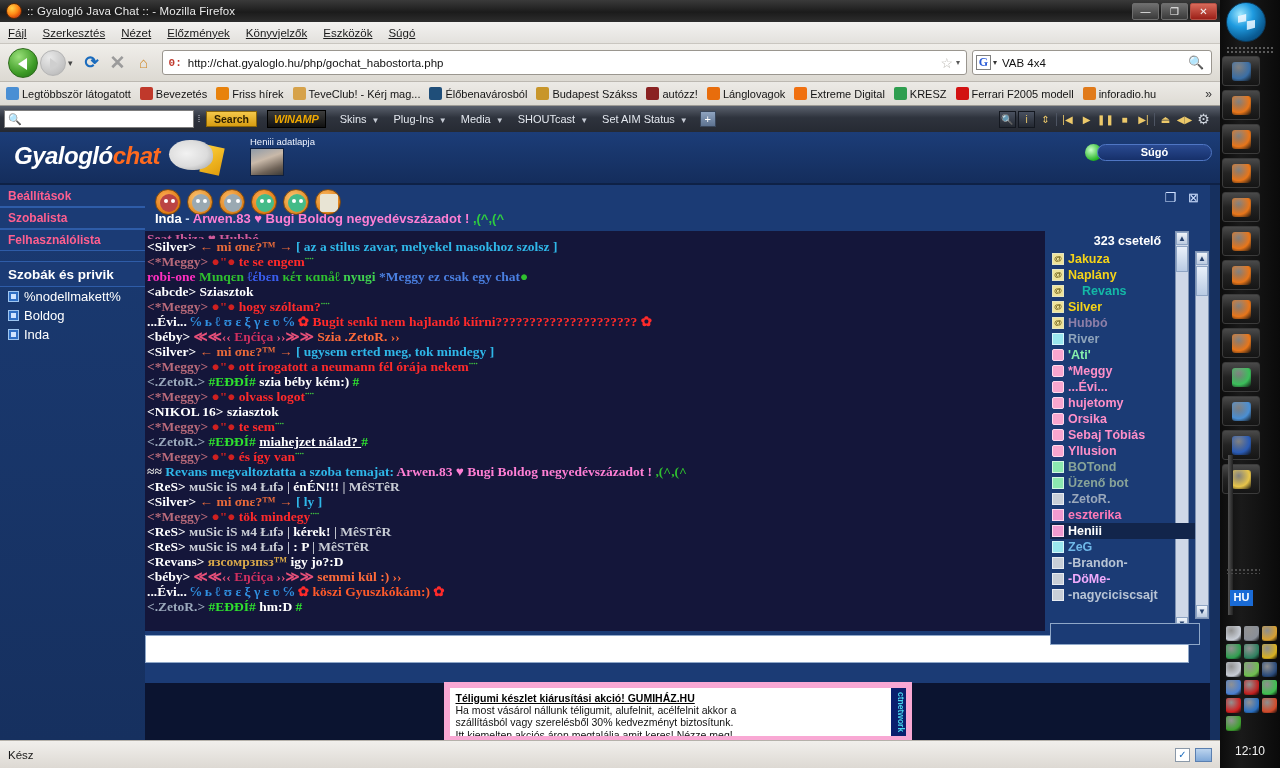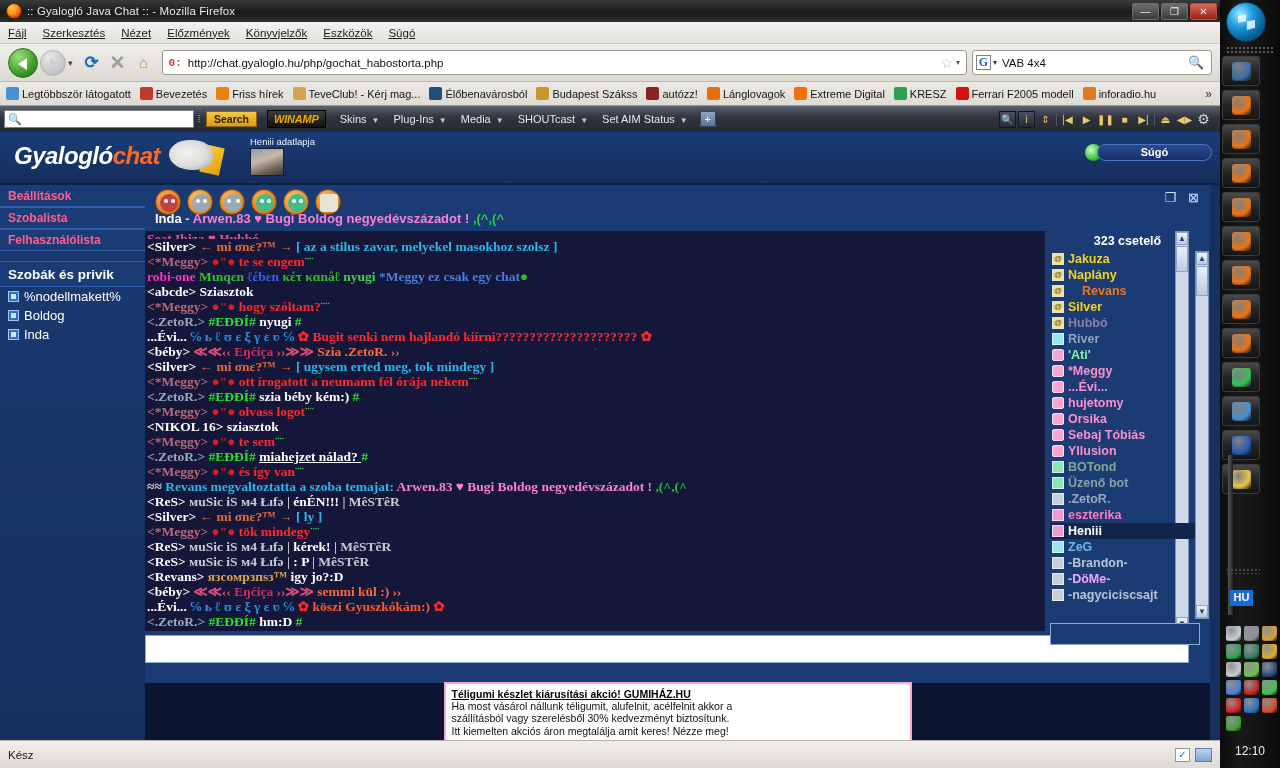--- a/index.html
+++ b/index.html
@@ -316,22 +316,22 @@
     position: absolute; left: 5px; top: 392px; width: 150px; height: 22px;
     background: #1b3b75; border: 1px solid #8fa7c8;
   }
 
   
   #adzone {
     position: absolute; left: 0; top: 498px; width: 1065px; height: 57px;
     background: #0b1430; display: flex; align-items: center; justify-content: center;
   }
   #ad {
-    width: 468px; height: 60px; background: #fff; border: 2px solid #f9a8d4;
-    display: flex; position: relative; overflow: hidden; flex-direction: column;
+    width: 468px; height: 60px; background: #fff; border: 6px solid #f9a8d4;
+    display: flex; position: relative; overflow: hidden;
   }
   #ad .txt { padding: 4px 6px; flex: 1 1 auto; }
   #ad .t1 { font-size: 10.5px; font-weight: bold; color: #000; text-decoration: underline; }
   #ad .t2 { font-size: 10.5px; color: #111; line-height: 12.5px; }
   #ad .side {
     width: 15px; background: #0a1f6e; color: #49d6ee; font-size: 8.5px; font-weight: bold;
     writing-mode: vertical-rl; text-align: center; padding-top: 2px; flex: 0 0 auto;
   }
 
   #statusbar {
@@ -609,21 +609,20 @@
           <span class="tail">,(^,(^</span>
         </div>
 
         <div id="chatlog">
             <div class="line cut"><span style="color: rgb(208, 90, 154);">Seat Ibiza ♥ Hubbó</span></div>
             <div class="line"><span style="color: rgb(255, 255, 255);">&lt;Silver&gt; </span><span style="color: rgb(232, 106, 58);">← mi σnε?™ → </span><span style="color: rgb(47, 183, 232);">[ az a stilus zavar, melyekel masokhoz szolsz ]</span></div>
             <div class="line"><span style="color: rgb(184, 106, 122);">&lt;*Meggy&gt; </span><span style="color: rgb(208, 32, 32);">  ●"●</span><span style="color: rgb(255, 42, 42);">       te se engem</span><span style="color: rgb(63, 191, 63);">¨¨</span></div>
             <div class="line"><span style="color: rgb(255, 47, 192);">robi-one </span><span style="color: rgb(47, 192, 47);">Mιnqεn </span><span style="color: rgb(58, 94, 240);">ℓέbεn </span><span style="color: rgb(47, 192, 47);">κέτ κɑnåℓ</span><span style="color: rgb(63, 208, 79);">     nyugi </span><span style="color: rgb(74, 127, 224);">*Meggy ez csak egy chat</span><span style="color: rgb(47, 192, 47);">●</span></div>
             <div class="line"><span style="color: rgb(255, 255, 255);">&lt;abcde&gt; Sziasztok</span></div>
             <div class="line"><span style="color: rgb(184, 106, 122);">&lt;*Meggy&gt; </span><span style="color: rgb(208, 32, 32);">  ●"●</span><span style="color: rgb(255, 42, 42);">       hogy szóltam?</span><span style="color: rgb(63, 191, 63);">¨¨</span></div>
-            <div class="line"><span style="color: rgb(154, 168, 187);">&lt;.ZetoR.&gt; </span><span style="color: rgb(47, 224, 47);">#EÐÐÍ# </span><span style="color: rgb(255, 255, 255);">nyugi </span><span style="color: rgb(47, 224, 47);">#</span></div>
             <div class="line"><span style="color: rgb(255, 255, 255);">...Évi... </span><span style="color: rgb(47, 143, 224);">℅ ь ℓ ʊ ε ξ γ ε ʋ ℅ </span><span style="color: rgb(255, 42, 42);">✿ </span><span style="color: rgb(255, 42, 42);"> Bugit senki nem hajlandó kiírni?????????????????????</span><span style="color: rgb(255, 42, 42);">  ✿</span></div>
             <div class="line"><span style="color: rgb(255, 255, 255);">&lt;béby&gt; </span><span style="color: rgb(232, 80, 122);">≪≪‹‹ </span><span style="color: rgb(208, 47, 95);">Eŋćiça </span><span style="color: rgb(232, 80, 122);">››≫≫ </span><span style="color: rgb(255, 106, 58);"> Szia .ZetoR.  ››</span></div>
             <div class="line"><span style="color: rgb(255, 255, 255);">&lt;Silver&gt; </span><span style="color: rgb(232, 106, 58);">← mi σnε?™ → </span><span style="color: rgb(47, 183, 232);">[ ugysem erted meg, tok mindegy ]</span></div>
             <div class="line"><span style="color: rgb(184, 106, 122);">&lt;*Meggy&gt; </span><span style="color: rgb(208, 32, 32);">  ●"●</span><span style="color: rgb(255, 42, 42);">       ott írogatott a neumann fél órája nekem</span><span style="color: rgb(63, 191, 63);">¨¨</span></div>
             <div class="line"><span style="color: rgb(154, 168, 187);">&lt;.ZetoR.&gt; </span><span style="color: rgb(47, 224, 47);">#EÐÐÍ# </span><span style="color: rgb(255, 255, 255);">szia béby kém:) </span><span style="color: rgb(47, 224, 47);">#</span></div>
             <div class="line"><span style="color: rgb(184, 106, 122);">&lt;*Meggy&gt; </span><span style="color: rgb(208, 32, 32);">  ●"●</span><span style="color: rgb(255, 42, 42);">       olvass logot</span><span style="color: rgb(63, 191, 63);">¨¨</span></div>
             <div class="line"><span style="color: rgb(255, 255, 255);">&lt;NIKOL 16&gt; sziasztok</span></div>
             <div class="line"><span style="color: rgb(184, 106, 122);">&lt;*Meggy&gt; </span><span style="color: rgb(208, 32, 32);">  ●"●</span><span style="color: rgb(255, 42, 42);">       te sem</span><span style="color: rgb(63, 191, 63);">¨¨</span></div>
             <div class="line"><span style="color: rgb(154, 168, 187);">&lt;.ZetoR.&gt; </span><span style="color: rgb(47, 224, 47);">#EÐÐÍ# </span><span style="color: rgb(255, 255, 255); text-decoration: underline;">miahejzet nálad? </span><span style="color: rgb(47, 224, 47);">#</span></div>
             <div class="line"><span style="color: rgb(184, 106, 122);">&lt;*Meggy&gt; </span><span style="color: rgb(208, 32, 32);">  ●"●</span><span style="color: rgb(255, 42, 42);">       és így van</span><span style="color: rgb(63, 191, 63);">¨¨</span></div>
@@ -653,21 +652,21 @@
               <div class="user">
                 <span class="ui at">@</span>
                 <span class="un" style="color: rgb(245, 211, 24);">Jakuza</span>
               </div>
               <div class="user">
                 <span class="ui at">@</span>
                 <span class="un" style="color: rgb(245, 211, 24);">Naplány</span>
               </div>
               <div class="user">
                 <span class="ui at">@</span>
-                <span class="un" style="color: #f97316; padding-left: 14px;">Revans</span>
+                <span class="un" style="color: #14b8a6; padding-left: 14px;">Revans</span>
               </div>
               <div class="user">
                 <span class="ui at">@</span>
                 <span class="un" style="color: rgb(245, 211, 24);">Silver</span>
               </div>
               <div class="user">
                 <span class="ui at">@</span>
                 <span class="un" style="color: rgb(142, 127, 168);">Hubbó</span>
               </div>
               <div class="user">

